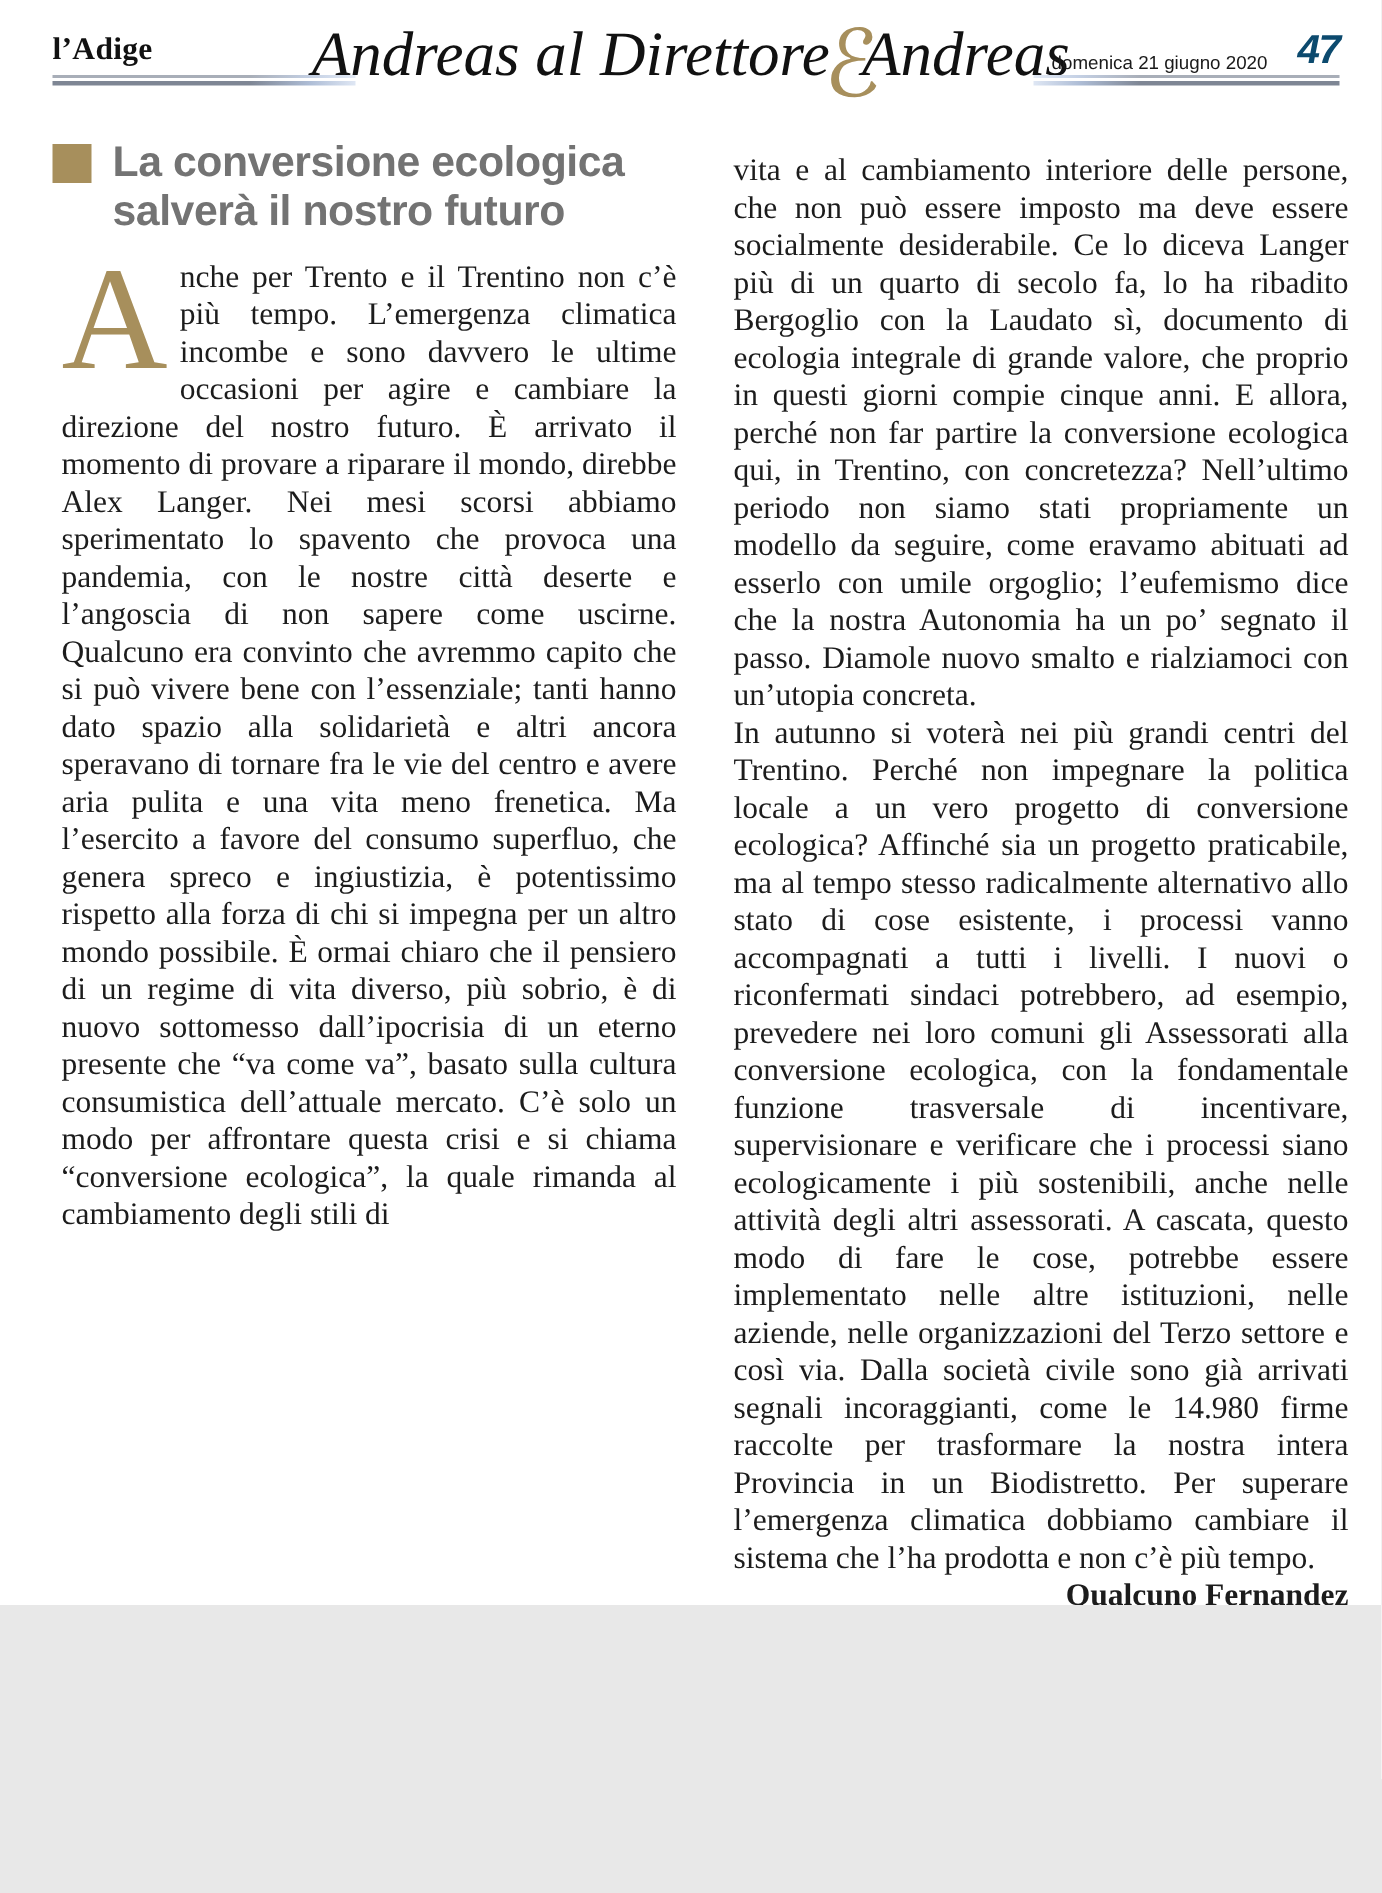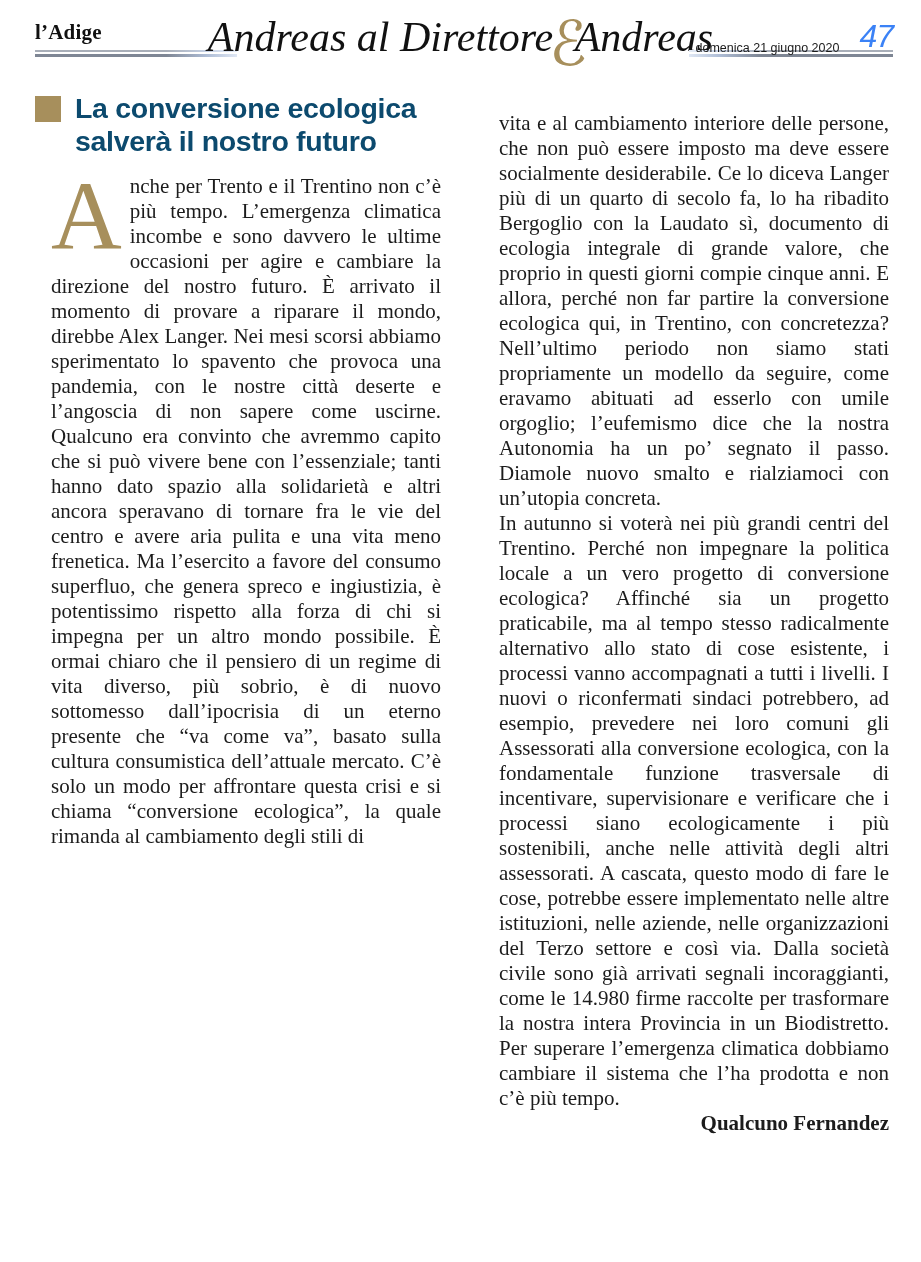--- a/index.html
+++ b/index.html
@@ -1,17 +1,17 @@
 <!DOCTYPE html>
 <html><head>
 <meta charset="utf-8">
 <style>
   html,body{margin:0;padding:0;background:#e8e8e8;}
   .page{
-    width:921px;height:1262px;position:relative;background:#ffffff;
+    width:921px;height:1070px;position:relative;background:#ffffff;
     margin:0 auto;overflow:hidden;
     font-family:"Liberation Serif","DejaVu Serif",serif;color:#1c1c1c;
   }
   
   .header{position:absolute;top:0;left:0;width:100%;height:86px;}
   .masthead{
     position:absolute;left:35px;top:20px;
     font-family:"Liberation Serif",serif;font-weight:700;font-size:21px;color:#111;
     letter-spacing:.2px;
   }
@@ -31,37 +31,37 @@
   }
   .section-title .amp{
     font-family:"DejaVu Sans","DejaVu Serif",serif;font-style:normal;
     color:#a78f5c;font-size:62px;vertical-align:-14px;margin:0 -12px 0 -4px;
   }
   .dateline{
     position:absolute;right:28px;top:18px;display:flex;align-items:flex-end;gap:20px;
     font-family:"Liberation Sans","DejaVu Sans",sans-serif;
   }
   .date{font-size:12.5px;color:#1a1a1a;}
-  .pagenum{font-size:32px;font-weight:400;font-style:italic;color:#3b82f6;letter-spacing:-1px;}
+  .pagenum{font-size:27px;font-weight:700;font-style:italic;color:#0c4a6e;letter-spacing:-1px;}
   
   .columns{
     position:absolute;top:88px;left:35px;right:16px;bottom:0;
     display:flex;gap:26px;
   }
   .col{flex:1 1 0;min-width:0;}
   .headline-block{display:flex;align-items:flex-start;margin:4px 0 14px 0;}
   .bullet-square{
     width:26px;height:26px;background:#a78f5c;flex:0 0 auto;margin:4px 14px 0 0;
   }
   .headline{
     font-family:"Liberation Sans","DejaVu Sans",sans-serif;font-weight:700;
-    font-size:28.5px;line-height:33px;color:#0c4a6e;letter-spacing:-.3px;margin:0;
+    font-size:28.5px;line-height:33px;color:#737373;letter-spacing:-.3px;margin:0;
   }
   .body-text{
-    font-size:21px;line-height:25px;text-align:justify;margin:16px;
+    font-size:21px;line-height:25px;text-align:justify;margin:6px;
     text-justify:inter-word;
   }
   .body-text p{margin:0;}
   .dropcap{
     float:left;color:#a78f5c;font-size:98px;line-height:74px;
     padding:4px 8px 0 0;font-family:"Liberation Serif",serif;
   }
   .col2{padding-top:7px;}
   .signature{
     text-align:right;font-weight:700;font-size:21px;line-height:25px;margin:0;

